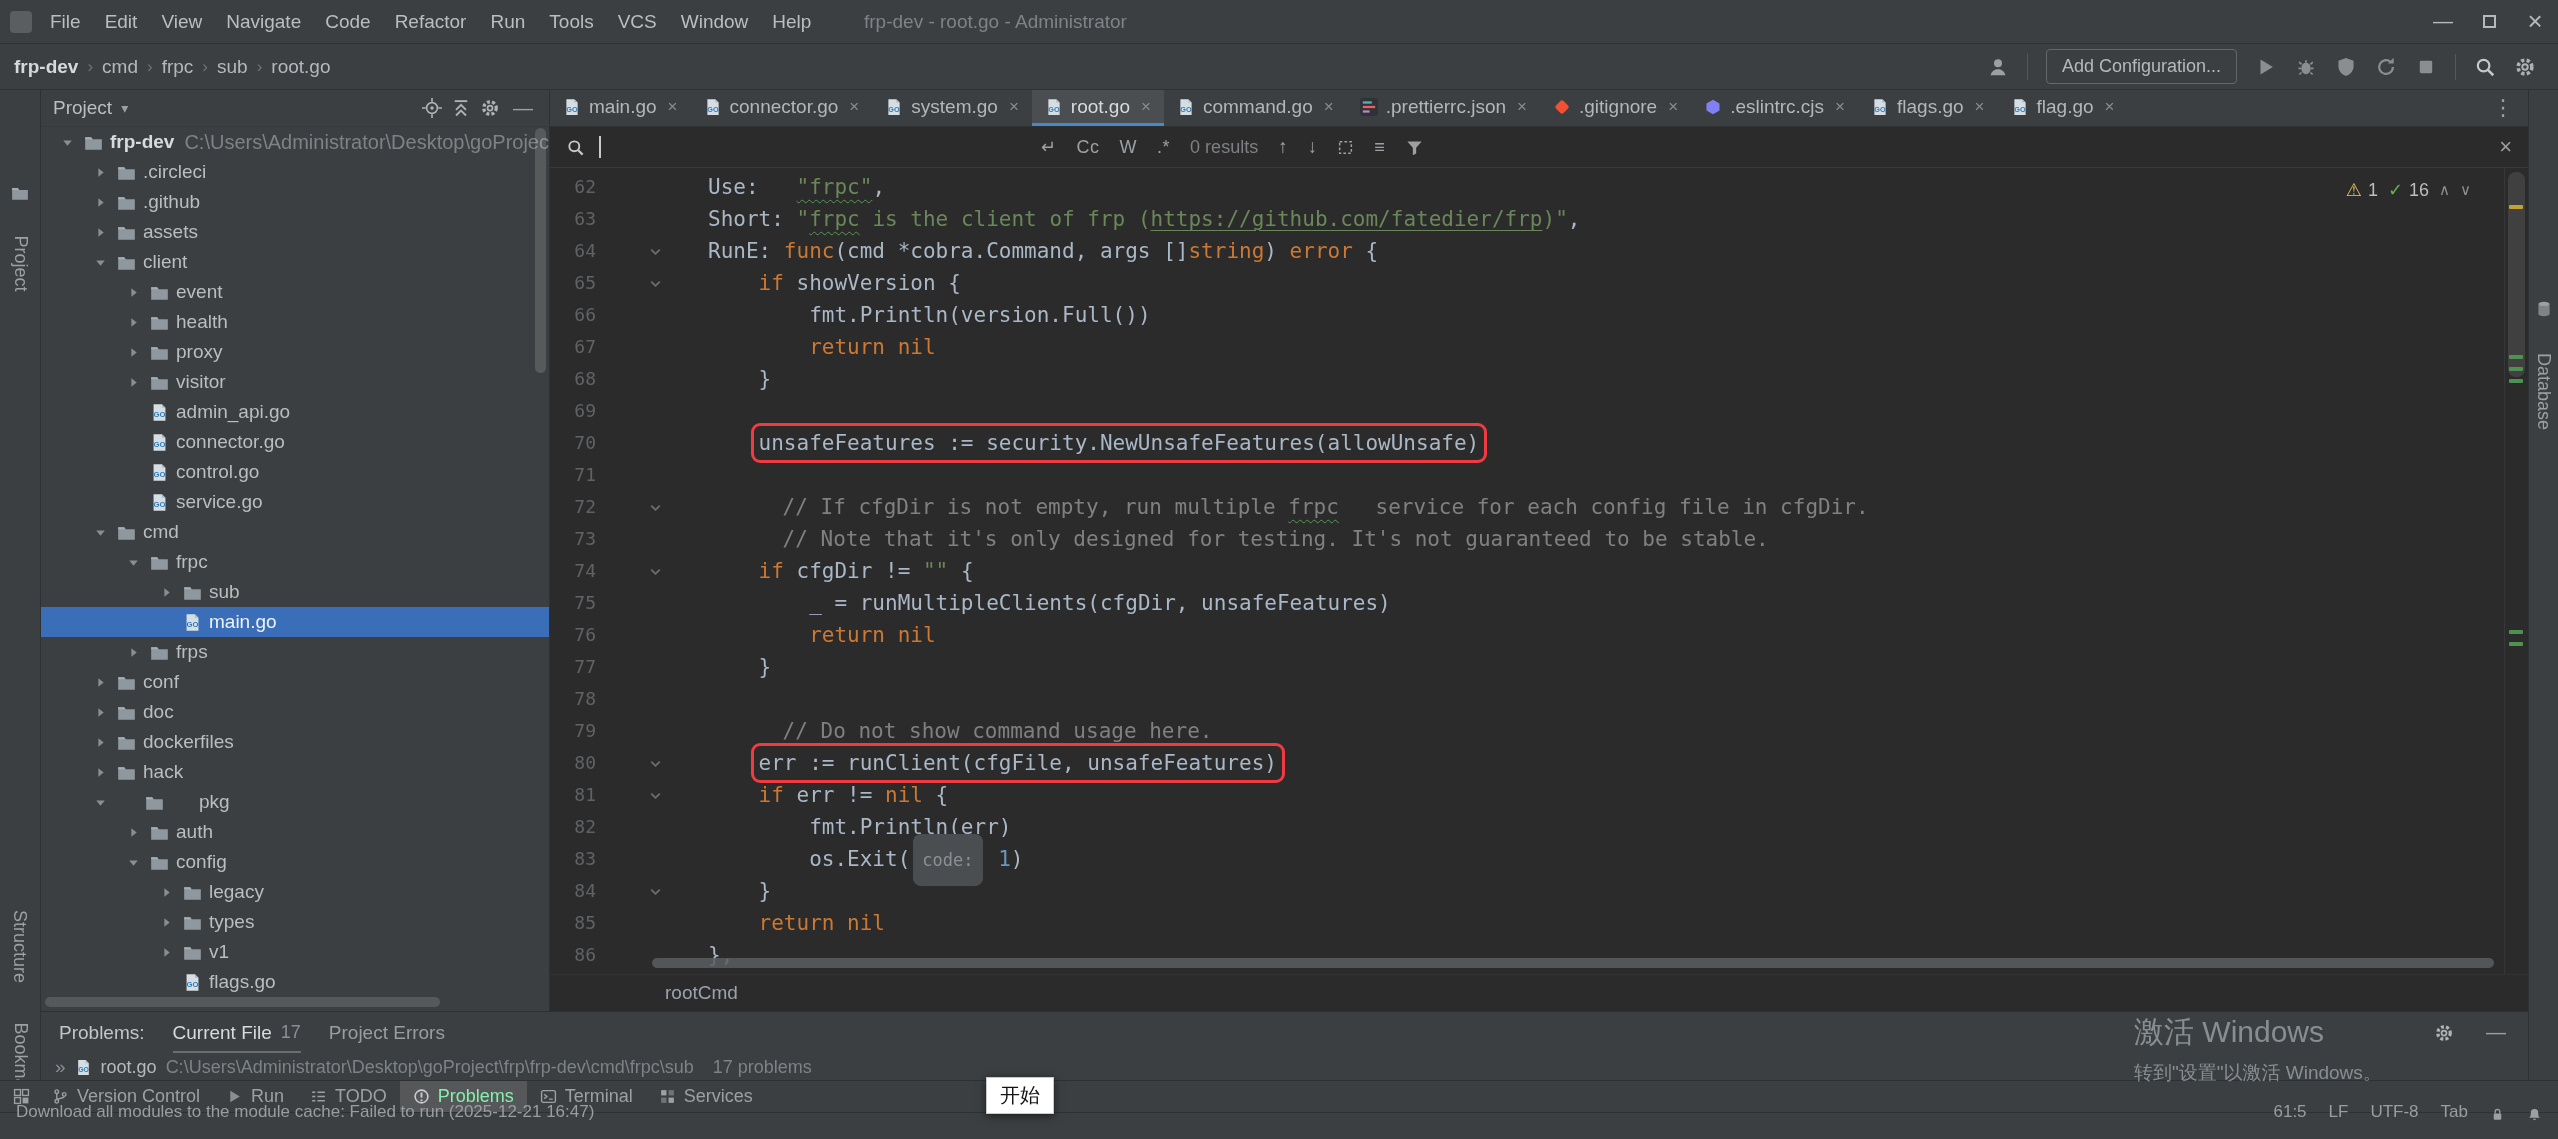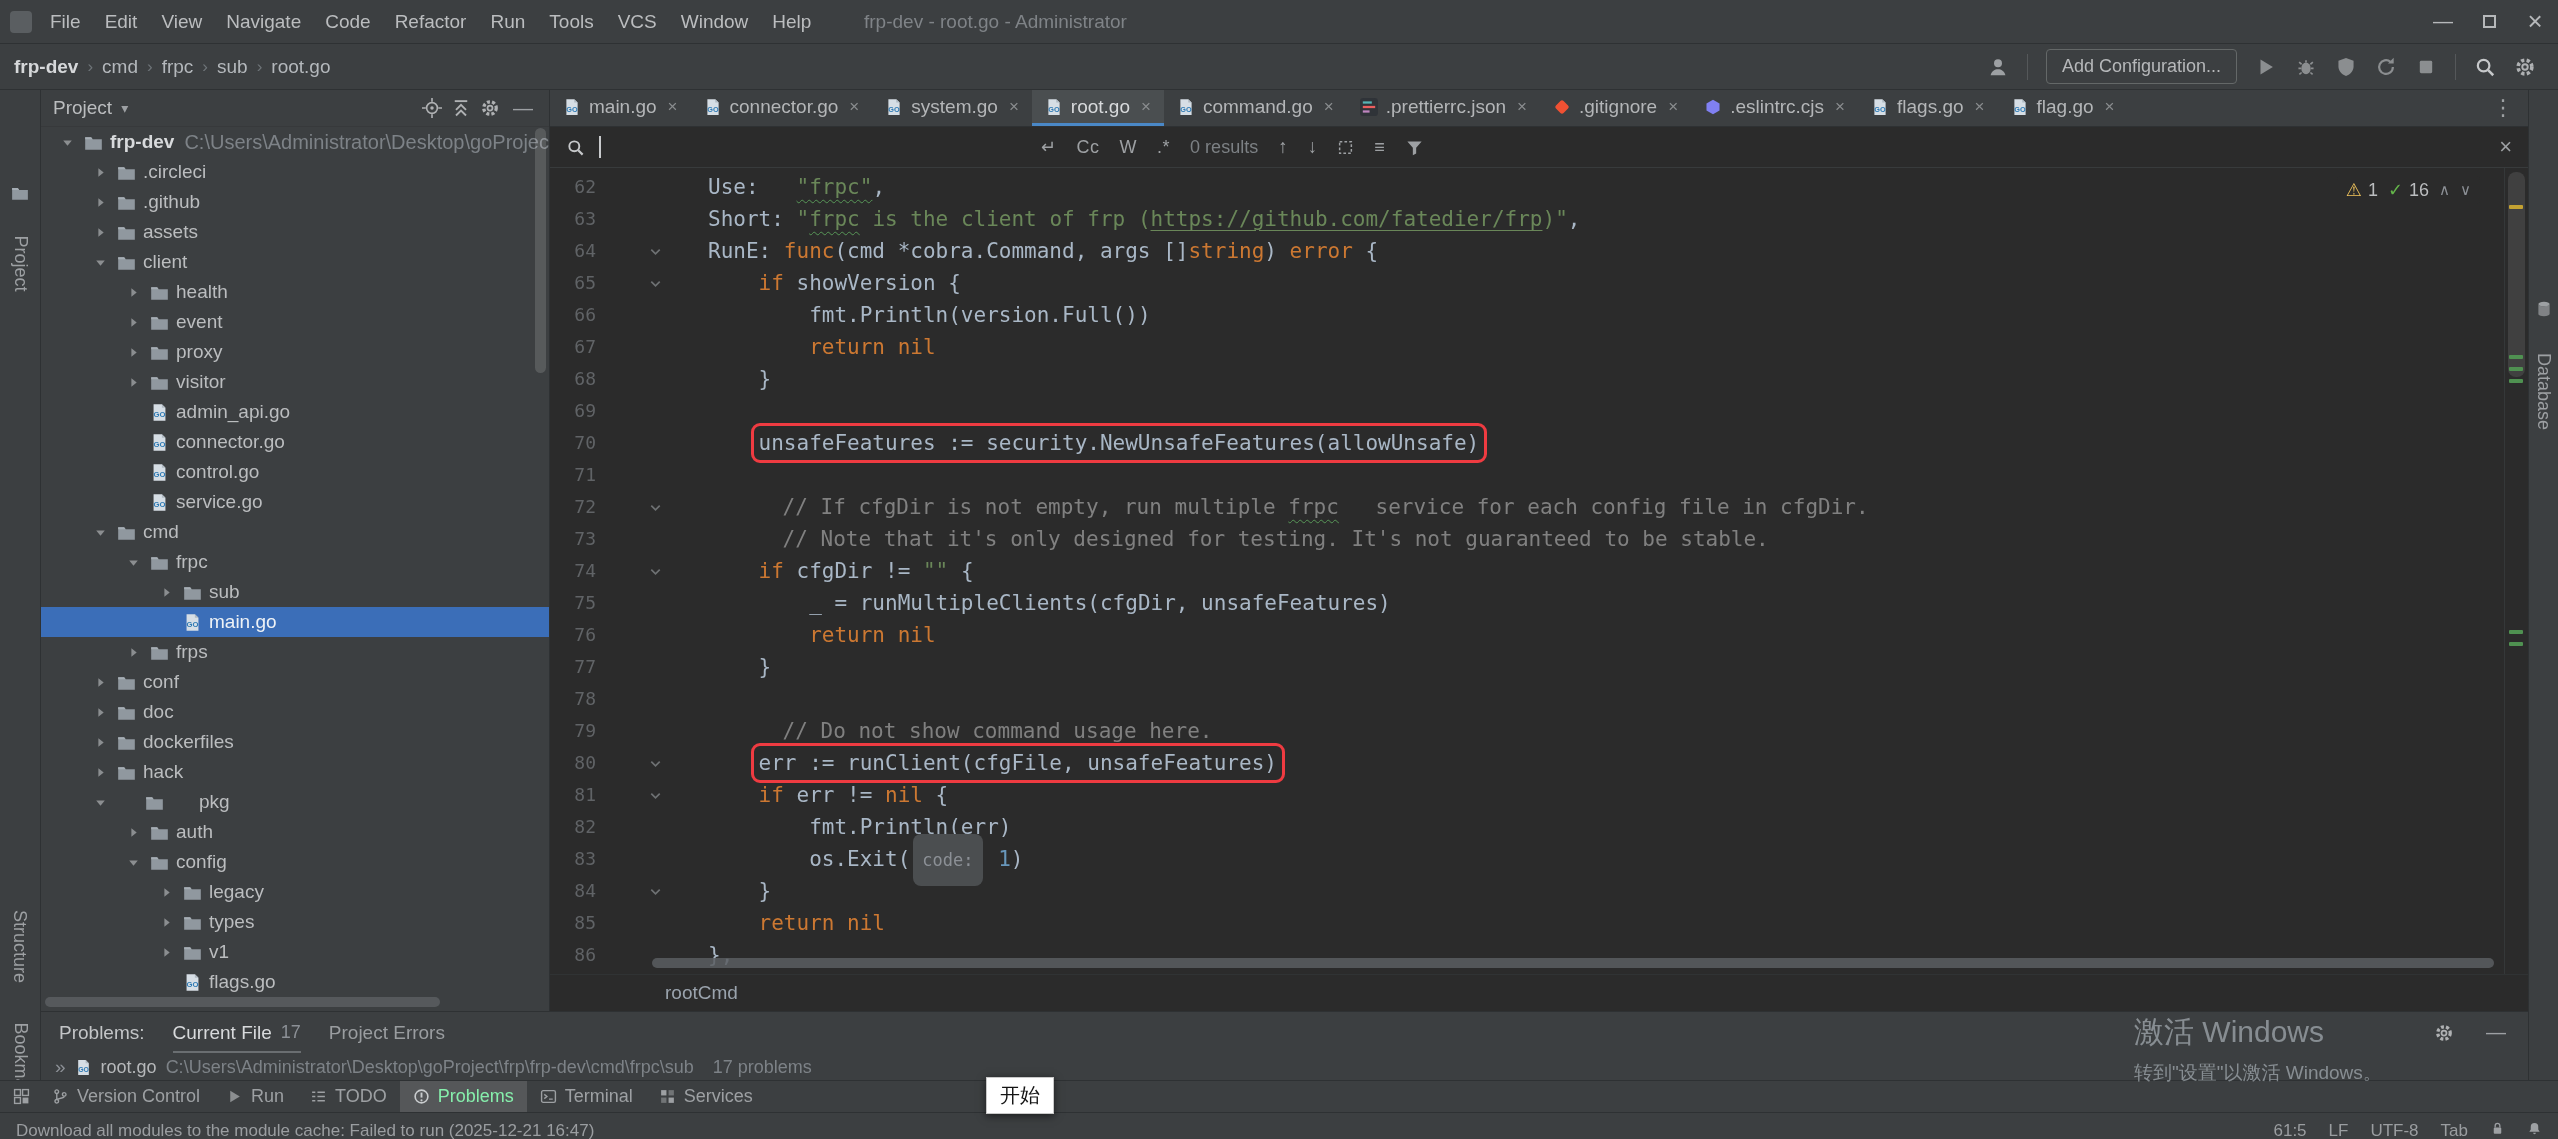--- a/index.html
+++ b/index.html
@@ -122,21 +122,21 @@
   .ppath { color:#7d8287; }
   .pinfo { color:#7d8287; margin-left:10px; }
 
   
   .btoolbar { position:absolute; top:1080px; left:0; right:0; height:32px; background:#3c3f41; border-top:1px solid #2e3133; display:flex; align-items:center; padding:0 4px; font-size:18px; color:#9da0a3; }
   .titem { display:flex; align-items:center; gap:8px; padding:0 13px; height:100%; }
   .titem.active { background:rgba(255,255,255,.13); color:#86efac; }
   .titem svg, .twicon svg { width:17px; height:17px; }
   .twicon { padding:0 9px; }
 
-  .statusbar { position:absolute; top:1112px; left:0; right:0; height:18px; background:#3c3f41; border-top:1px solid #2e3133; display:flex; align-items:flex-start; padding:8px 16px; font-size:17px; color:#9a9da0; }
+  .statusbar { position:absolute; top:1112px; left:0; right:0; height:18px; background:#3c3f41; border-top:1px solid #2e3133; display:flex; align-items:flex-end; padding:8px 16px; font-size:17px; color:#9a9da0; }
   .statusbar .spacer { flex:1; }
   .sitem { margin-left:22px; white-space:nowrap; }
   .sitem svg { width:15px; height:15px; }
 
   
   .popup { position:absolute; left:986px; top:1077px; background:#ffffff; color:#141414; font-size:20px; padding:4px 13px; border:1px solid #c9c9c9; box-shadow:0 2px 8px rgba(0,0,0,.55); z-index:60; }
   .watermark { position:absolute; left:2134px; top:1012px; z-index:55; color:rgba(196,205,213,.55); pointer-events:none; }
   .wm1 { font-size:30px; } .wm2 { font-size:19px; margin-top:7px; white-space:nowrap; }
 </style>
 </head>
@@ -366,35 +366,35 @@
             <svg viewBox="0 0 16 16">
               <path d="M6 4l5 4-5 4z" fill="#8b8e90"></path>
             </svg>
           </span>
           <span class="ticon">
             <svg viewBox="0 0 16 16">
               <path fill="#90989f" d="M1 3.5h5l1.3 1.8H15V14H1z"></path>
               <path fill="#a6aeb5" d="M1 3.5h5l1.3 1.8H1z"></path>
             </svg>
           </span>
+          <span class="tlabel">event</span>
+        </div>
+        <div class="trow" style="padding-left: 80px;">
+          <span class="tchev">
+            <svg viewBox="0 0 16 16">
+              <path d="M6 4l5 4-5 4z" fill="#8b8e90"></path>
+            </svg>
+          </span>
+          <span class="ticon">
+            <svg viewBox="0 0 16 16">
+              <path fill="#90989f" d="M1 3.5h5l1.3 1.8H15V14H1z"></path>
+              <path fill="#a6aeb5" d="M1 3.5h5l1.3 1.8H1z"></path>
+            </svg>
+          </span>
           <span class="tlabel">health</span>
-        </div>
-        <div class="trow" style="padding-left: 80px;">
-          <span class="tchev">
-            <svg viewBox="0 0 16 16">
-              <path d="M6 4l5 4-5 4z" fill="#8b8e90"></path>
-            </svg>
-          </span>
-          <span class="ticon">
-            <svg viewBox="0 0 16 16">
-              <path fill="#90989f" d="M1 3.5h5l1.3 1.8H15V14H1z"></path>
-              <path fill="#a6aeb5" d="M1 3.5h5l1.3 1.8H1z"></path>
-            </svg>
-          </span>
-          <span class="tlabel">event</span>
         </div>
         <div class="trow" style="padding-left: 80px;">
           <span class="tchev">
             <svg viewBox="0 0 16 16">
               <path d="M6 4l5 4-5 4z" fill="#8b8e90"></path>
             </svg>
           </span>
           <span class="ticon">
             <svg viewBox="0 0 16 16">
               <path fill="#90989f" d="M1 3.5h5l1.3 1.8H15V14H1z"></path>

